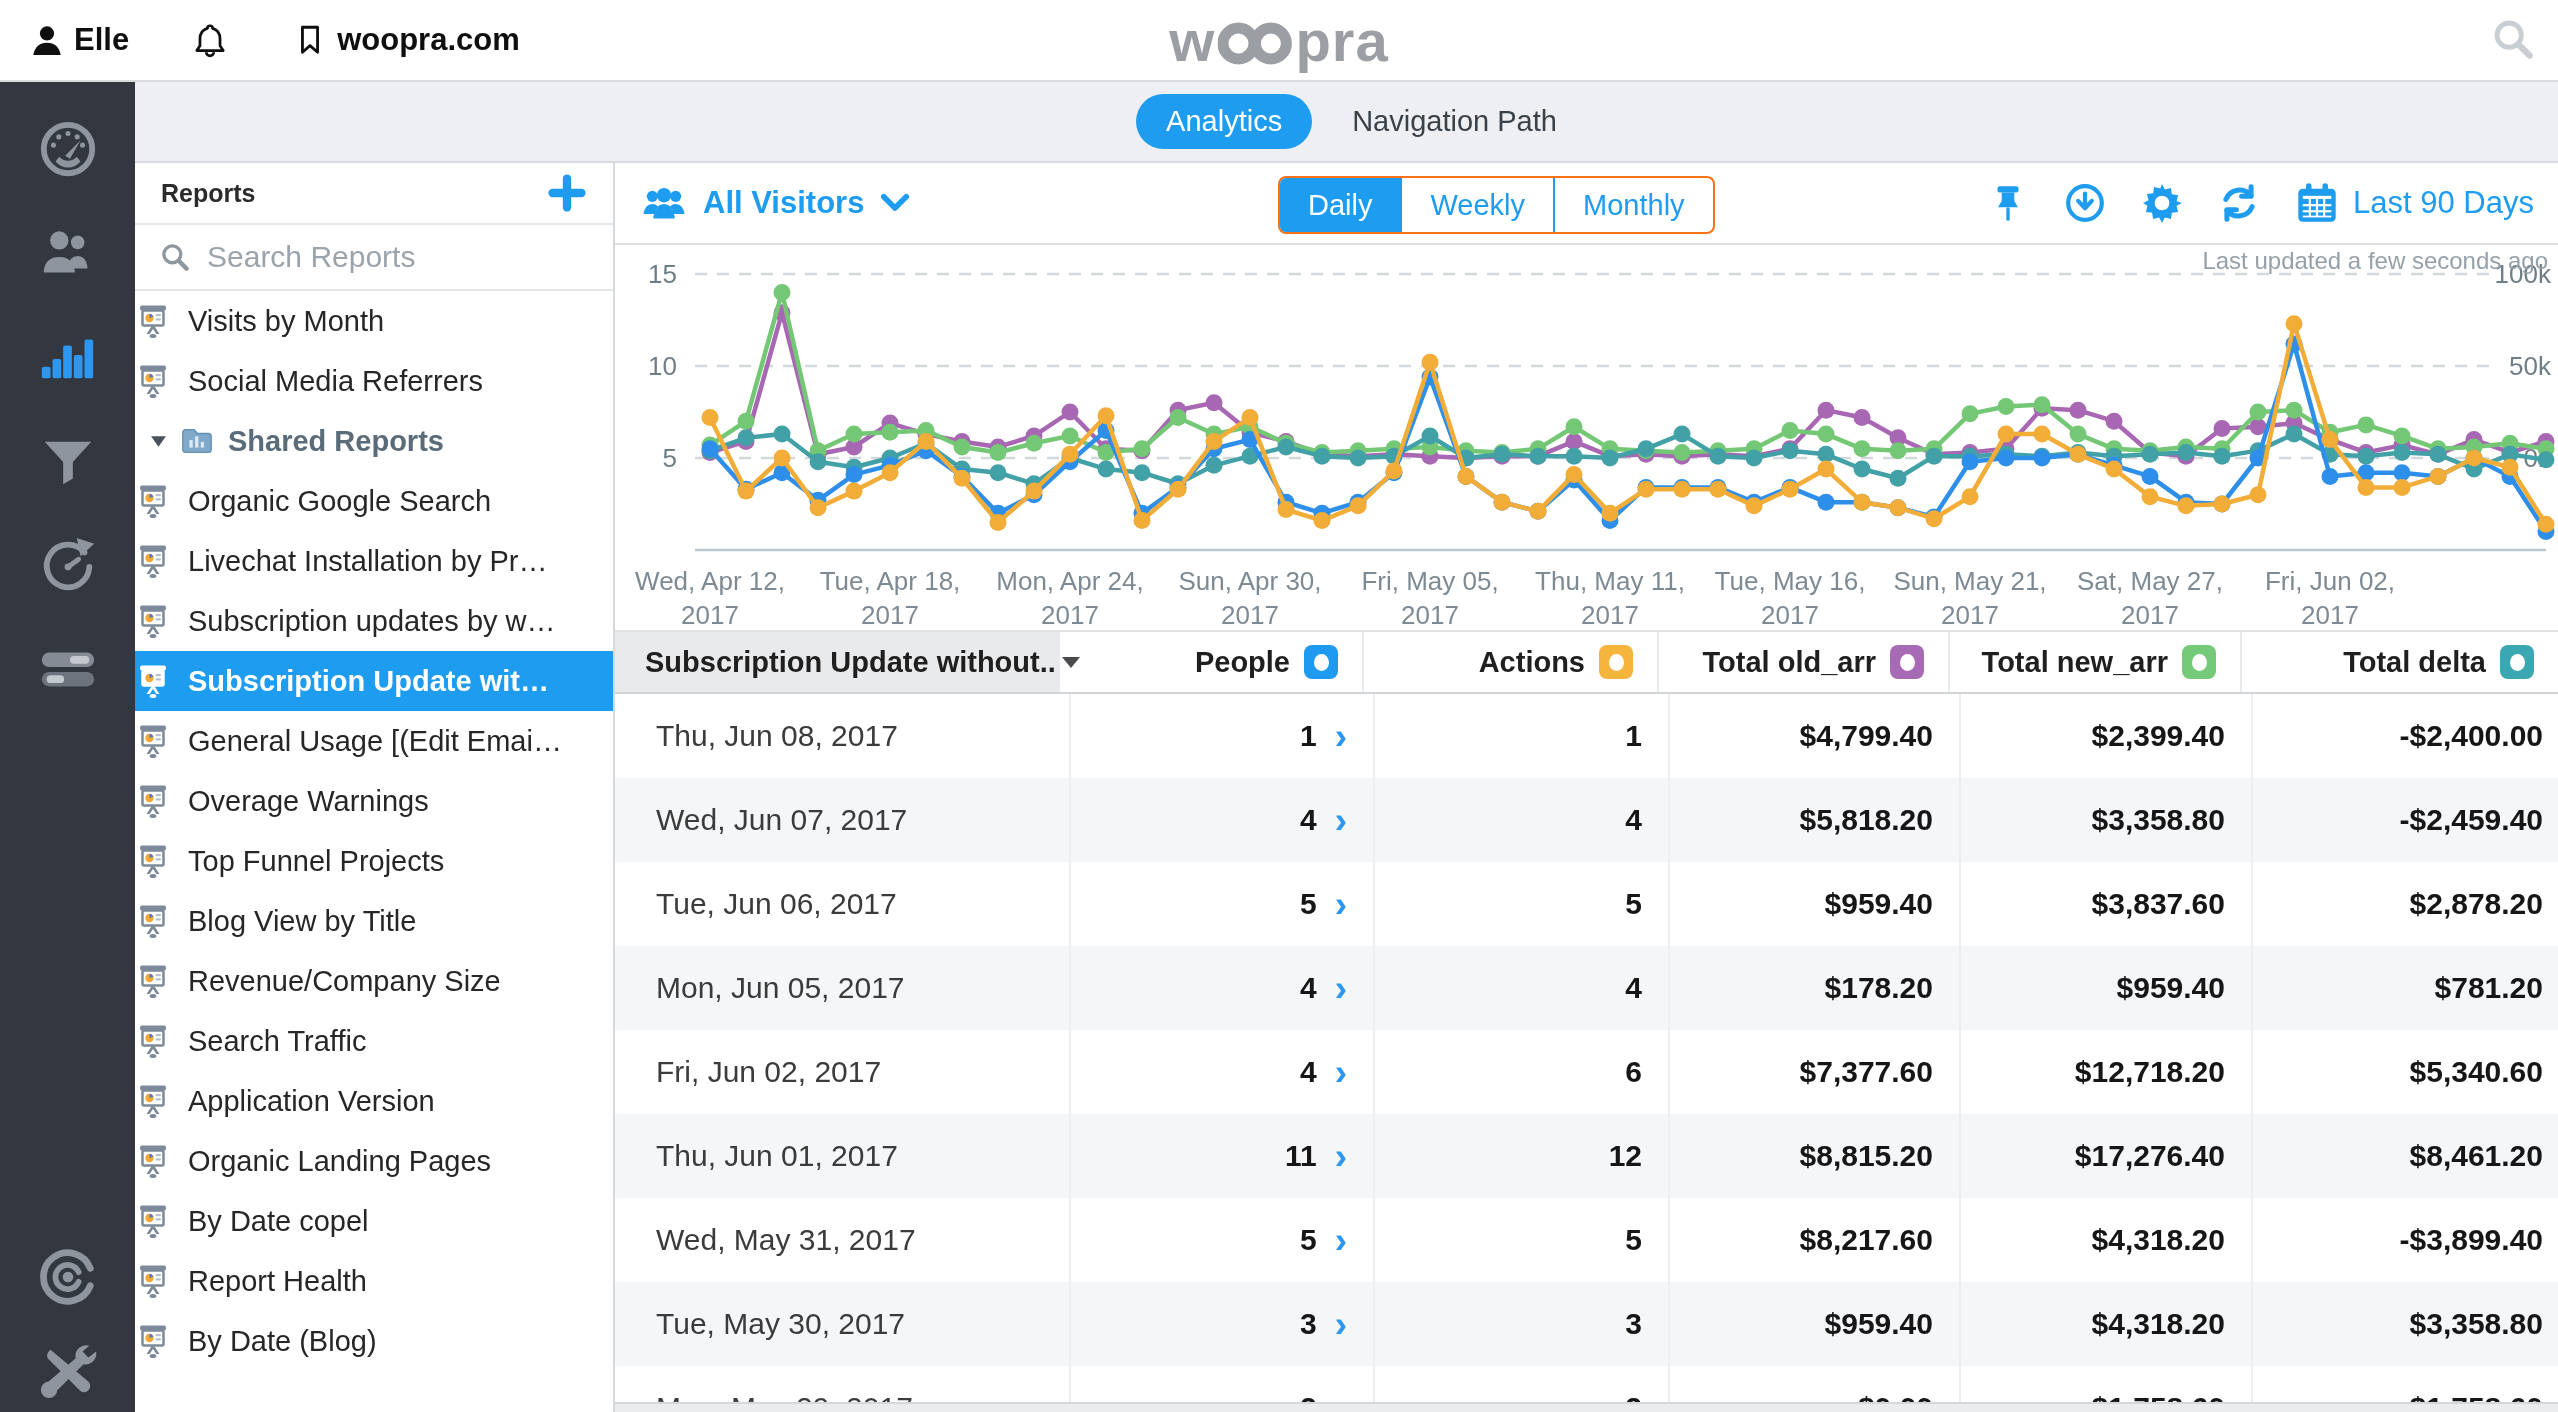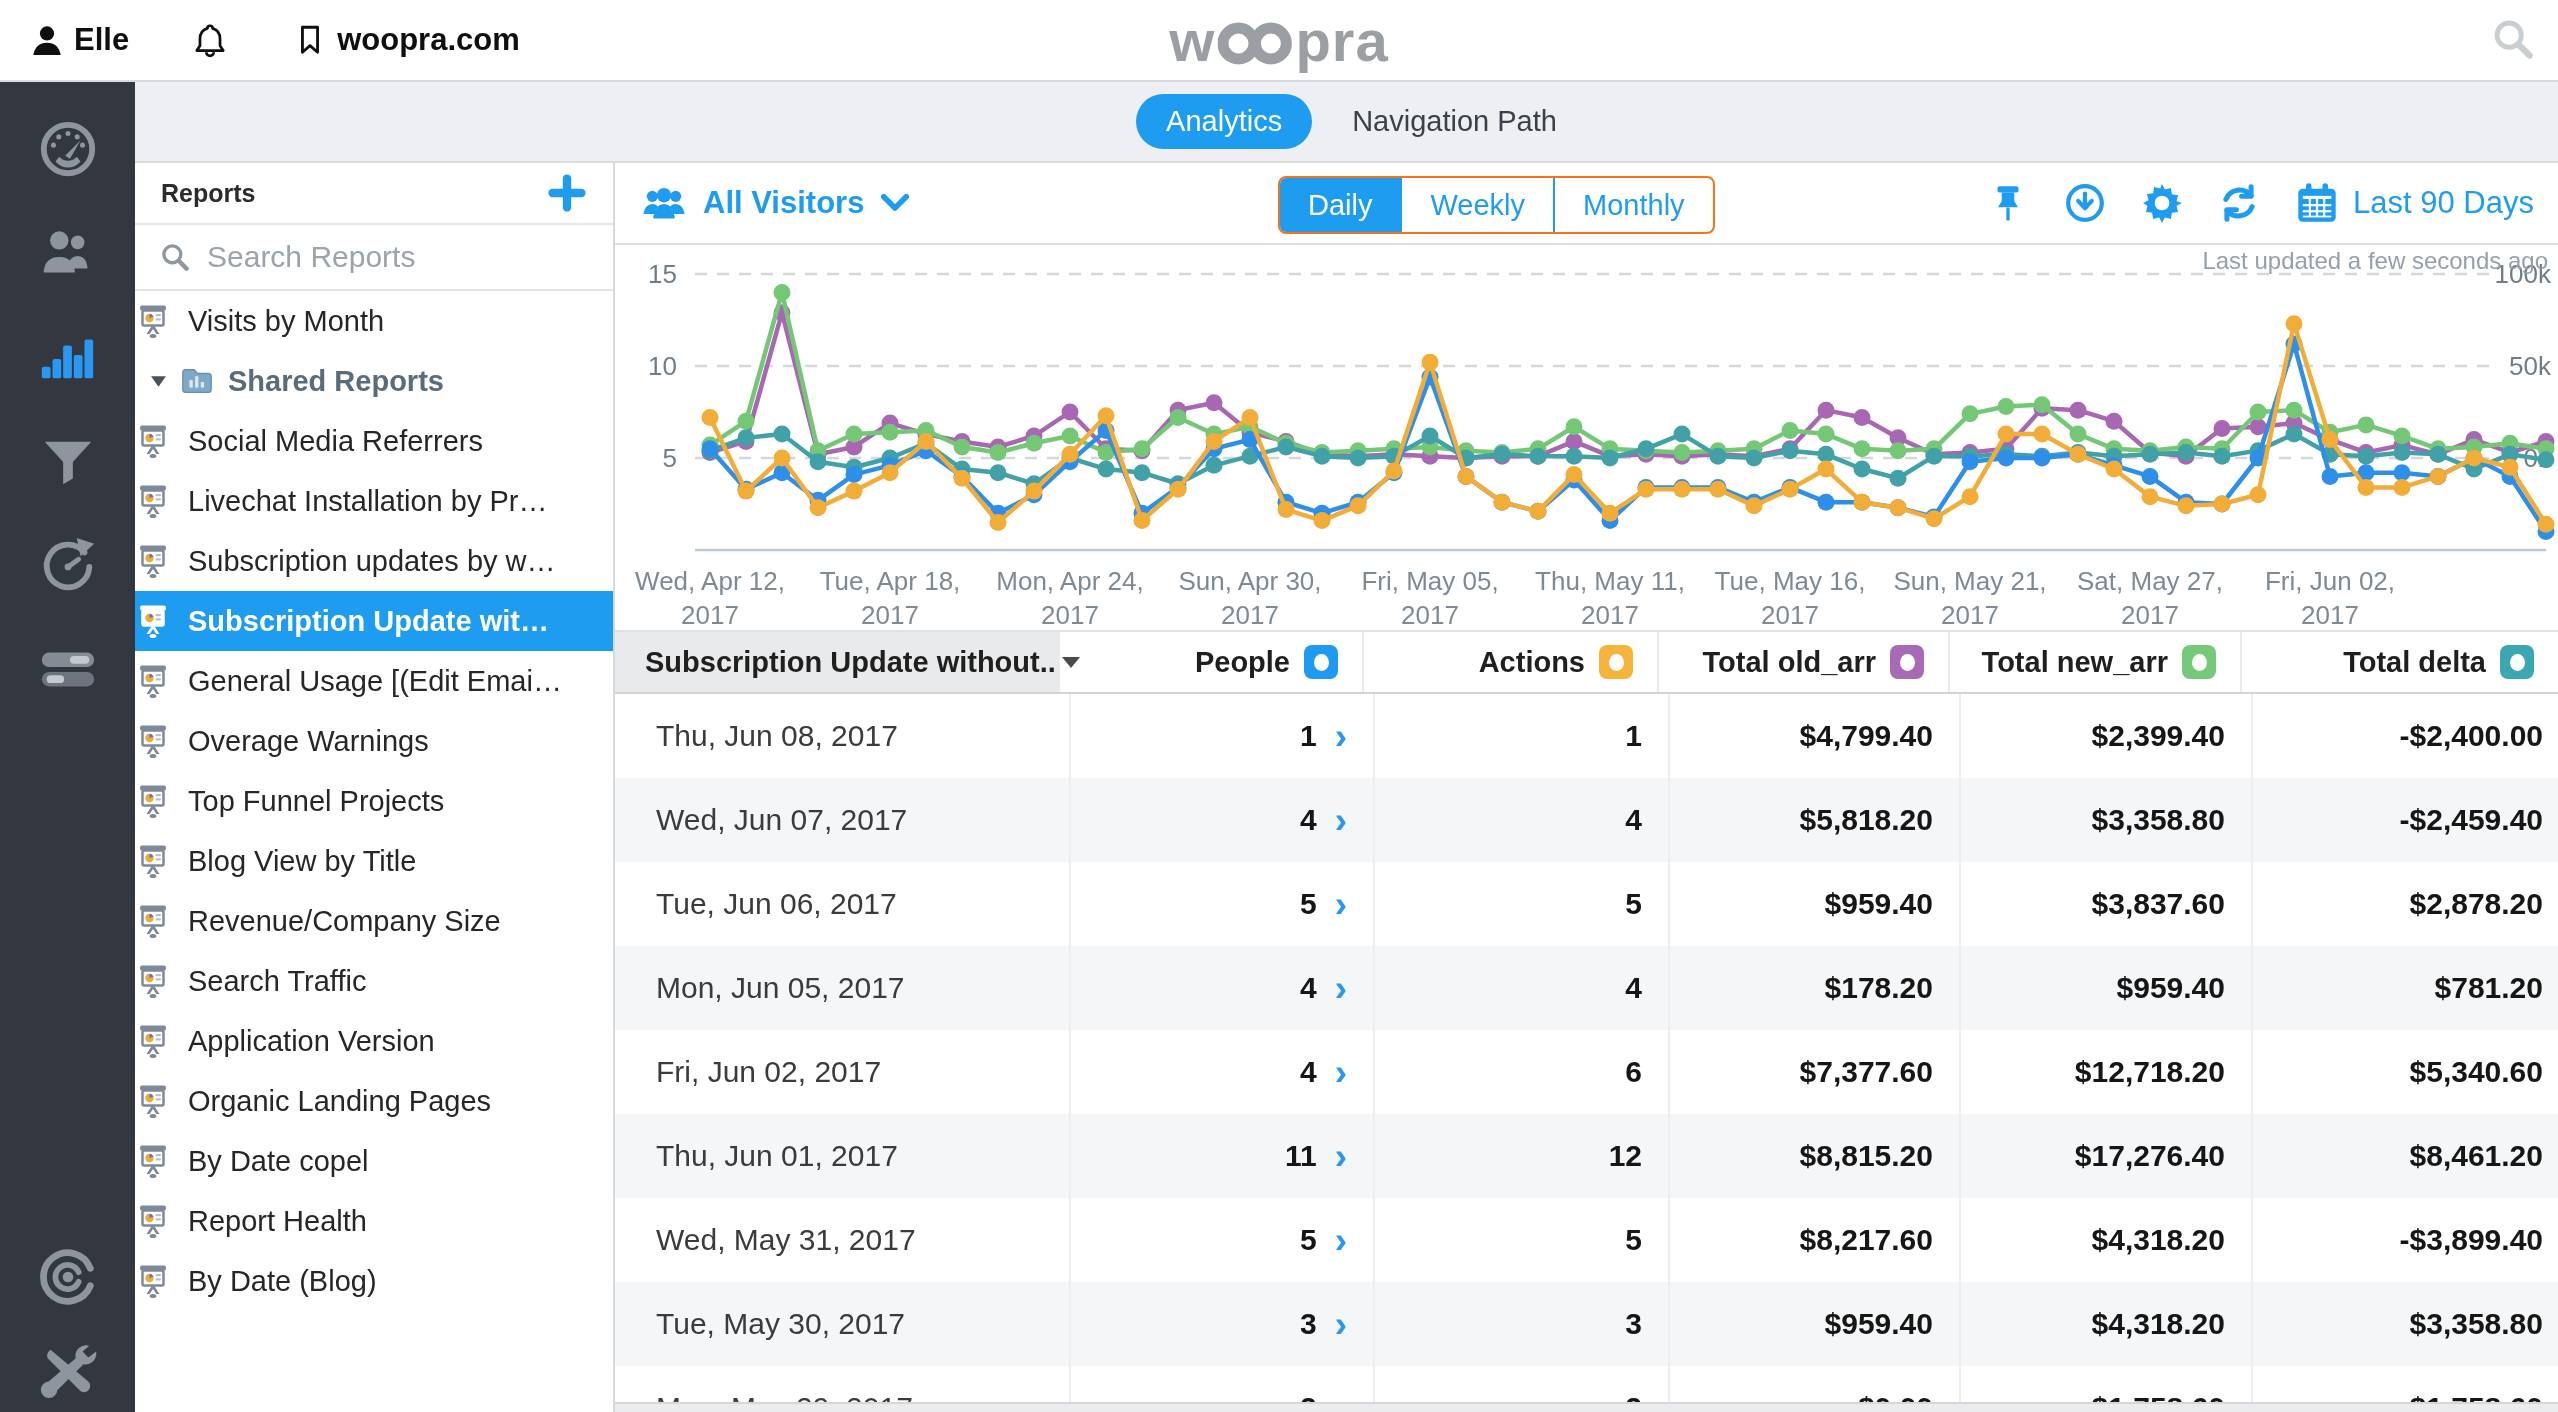--- a/index.html
+++ b/index.html
@@ -321,34 +321,40 @@
         </svg>
       <input type="text" placeholder="Search Reports" style="">
     </div>
     <div class="rp-list" id="rp-list">
         <div class="report-item child">
           <svg class="ric">
             <use href="#sym-report" xlink:href="#sym-report"></use>
           </svg>
           <span class="lbl">Visits by Month</span>
         </div>
+        <div class="report-item child">
+          <svg class="ric">
+            <use href="#sym-report" xlink:href="#sym-report"></use>
+          </svg>
+          <span class="lbl">Social Media Referrers</span>
+        </div>
         <div class="report-item folder">
           <svg class="caret">
             <use href="#sym-caret" xlink:href="#sym-caret"></use>
           </svg>
           <svg class="fic">
             <use href="#sym-folder" xlink:href="#sym-folder"></use>
           </svg>
           <span class="lbl">Shared Reports</span>
         </div>
         <div class="report-item child">
           <svg class="ric">
             <use href="#sym-report" xlink:href="#sym-report"></use>
           </svg>
-          <span class="lbl">Social Media Referrers</span>
+          <span class="lbl">Organic Google Search</span>
         </div>
         <div class="report-item child">
           <svg class="ric">
             <use href="#sym-report" xlink:href="#sym-report"></use>
           </svg>
           <span class="lbl">Livechat Installation by Pr…</span>
         </div>
         <div class="report-item child">
           <svg class="ric">
             <use href="#sym-report" xlink:href="#sym-report"></use>

